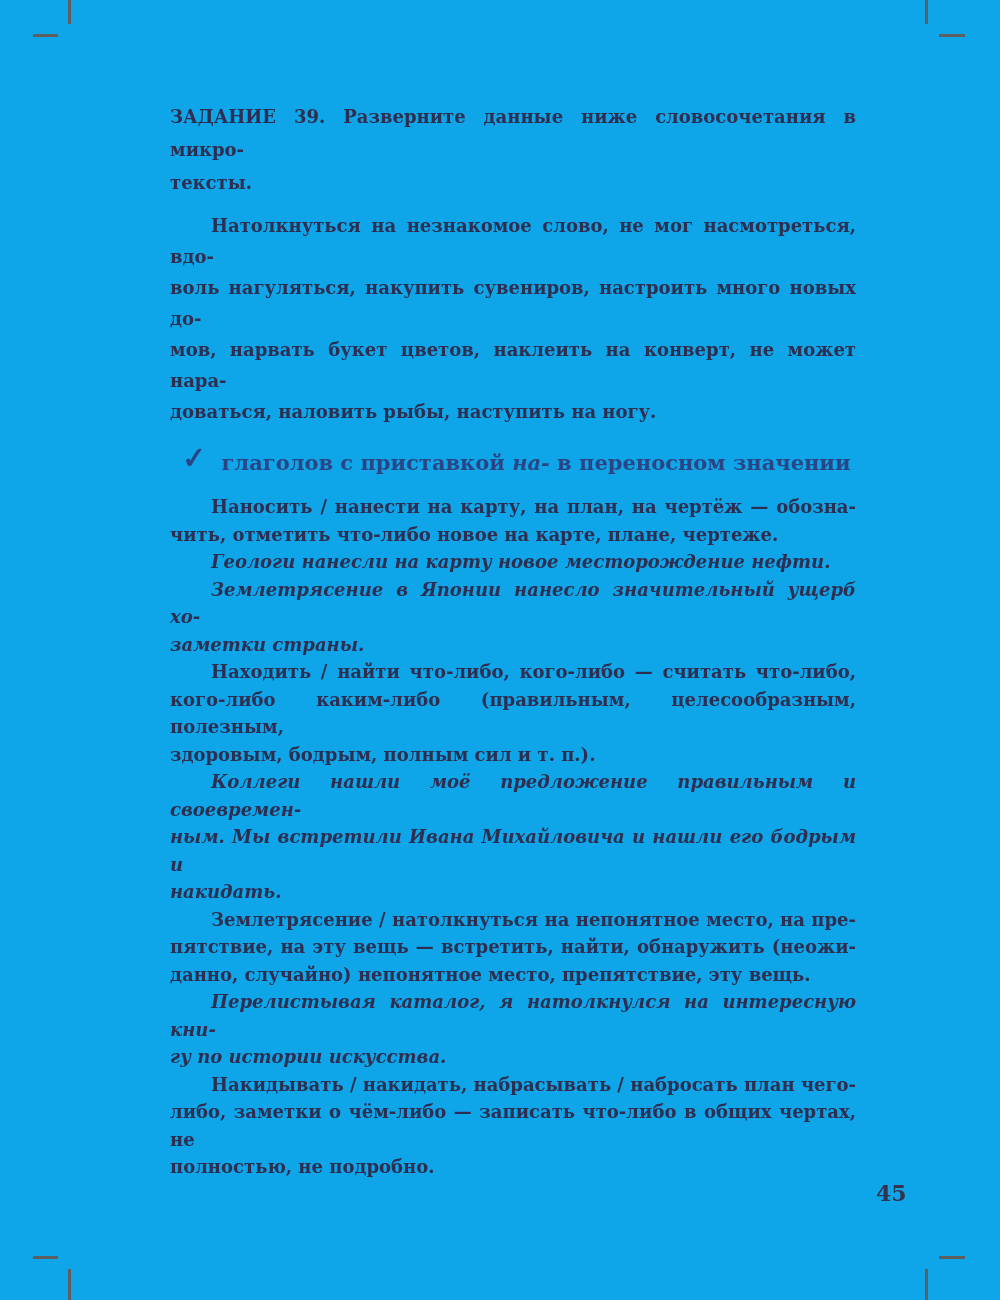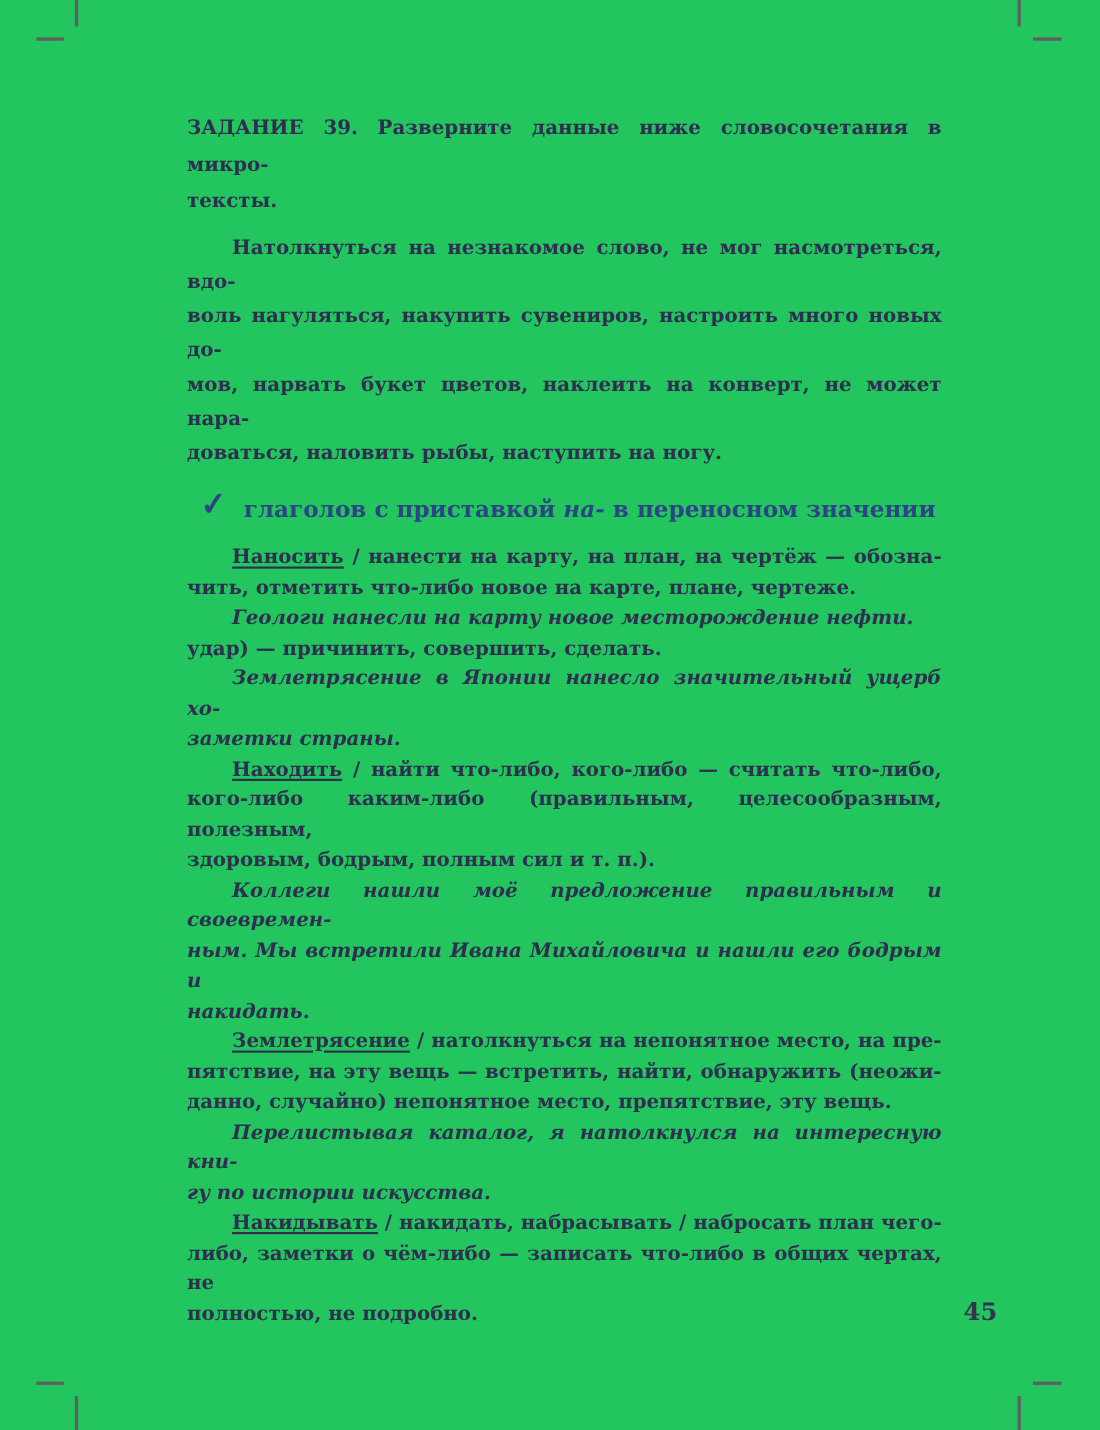--- a/index.html
+++ b/index.html
@@ -1,21 +1,21 @@
 <!DOCTYPE html>
 <html><head>
 <meta charset="utf-8">
 <style>
   html,body { margin:0; padding:0; }
   body {
     width:1000px; height:1300px; background:#ffffff; position:relative;
     font-family:"DejaVu Serif","Liberation Serif",serif;
     -webkit-font-smoothing:antialiased;
   }
-  .page { position:absolute; inset:0; background:#22c55e; overflow:hidden; }
+  .page { position:absolute; inset:0; background:#0ea5e9; overflow:hidden; }
 
   
   .crop { position:absolute; background:#5f5f5f; }
 
   
   .content {
     position:absolute; left:170px; top:100px; width:686px;
     color:#2e2e50; font-weight:700;
   }
 
@@ -33,21 +33,21 @@
 
   .bodytext { font-size:18px; line-height:27.5px; }
   .heading + .bodytext { margin-top:15px; }
   .example  { font-style:italic; }
 
   .line { text-align:justify; text-align-last:justify; min-height:1em; }
   .line.last { text-align-last:left; }
   .heading .line, .heading .line.last { text-align:center; text-align-last:center; }
   .line.indent { text-indent:41px; }
 
-  .seg-u { text-decoration:underline; text-underline-offset:3px; text-decoration-thickness:1.5px; }
+  .seg-u { text-underline-offset:3px; text-decoration-thickness:1.5px; }
   .seg-i { font-style:italic; }
 
   .pagenum {
     position:absolute; left:876px; top:1180px; width:40px;
     font-size:22px; font-weight:700; color:#33334e; text-align:left;
   }
 </style>
 </head>
 <body>
 
@@ -78,21 +78,20 @@
         <div class="line last"><span>глаголов с приставкой </span><span class="seg-i">на-</span><span> в переносном значении</span></div>
       </div>
       <div class="block bodytext def">
         <div class="line indent"><span class="seg-u">Наносить</span><span> / нанести на карту, на план, на чертёж — обозна-</span></div>
         <div class="line last"><span>чить, отметить что-либо новое на карте, плане, чертеже.</span></div>
       </div>
       <div class="block bodytext example">
         <div class="line last indent"><span>Геологи нанесли на карту новое месторождение нефти.</span></div>
       </div>
       <div class="block bodytext def">
-        <div class="line last"><span>удар) — причинить, совершить, сделать.</span></div>
       </div>
       <div class="block bodytext example">
         <div class="line indent"><span>Землетрясение в Японии нанесло значительный ущерб хо-</span></div>
         <div class="line last"><span>заметки страны.</span></div>
       </div>
       <div class="block bodytext def">
         <div class="line indent"><span class="seg-u">Находить</span><span> / найти что-либо, кого-либо — считать что-либо,</span></div>
         <div class="line"><span>кого-либо каким-либо (правильным, целесообразным, полезным,</span></div>
         <div class="line last"><span>здоровым, бодрым, полным сил и т. п.).</span></div>
       </div>

